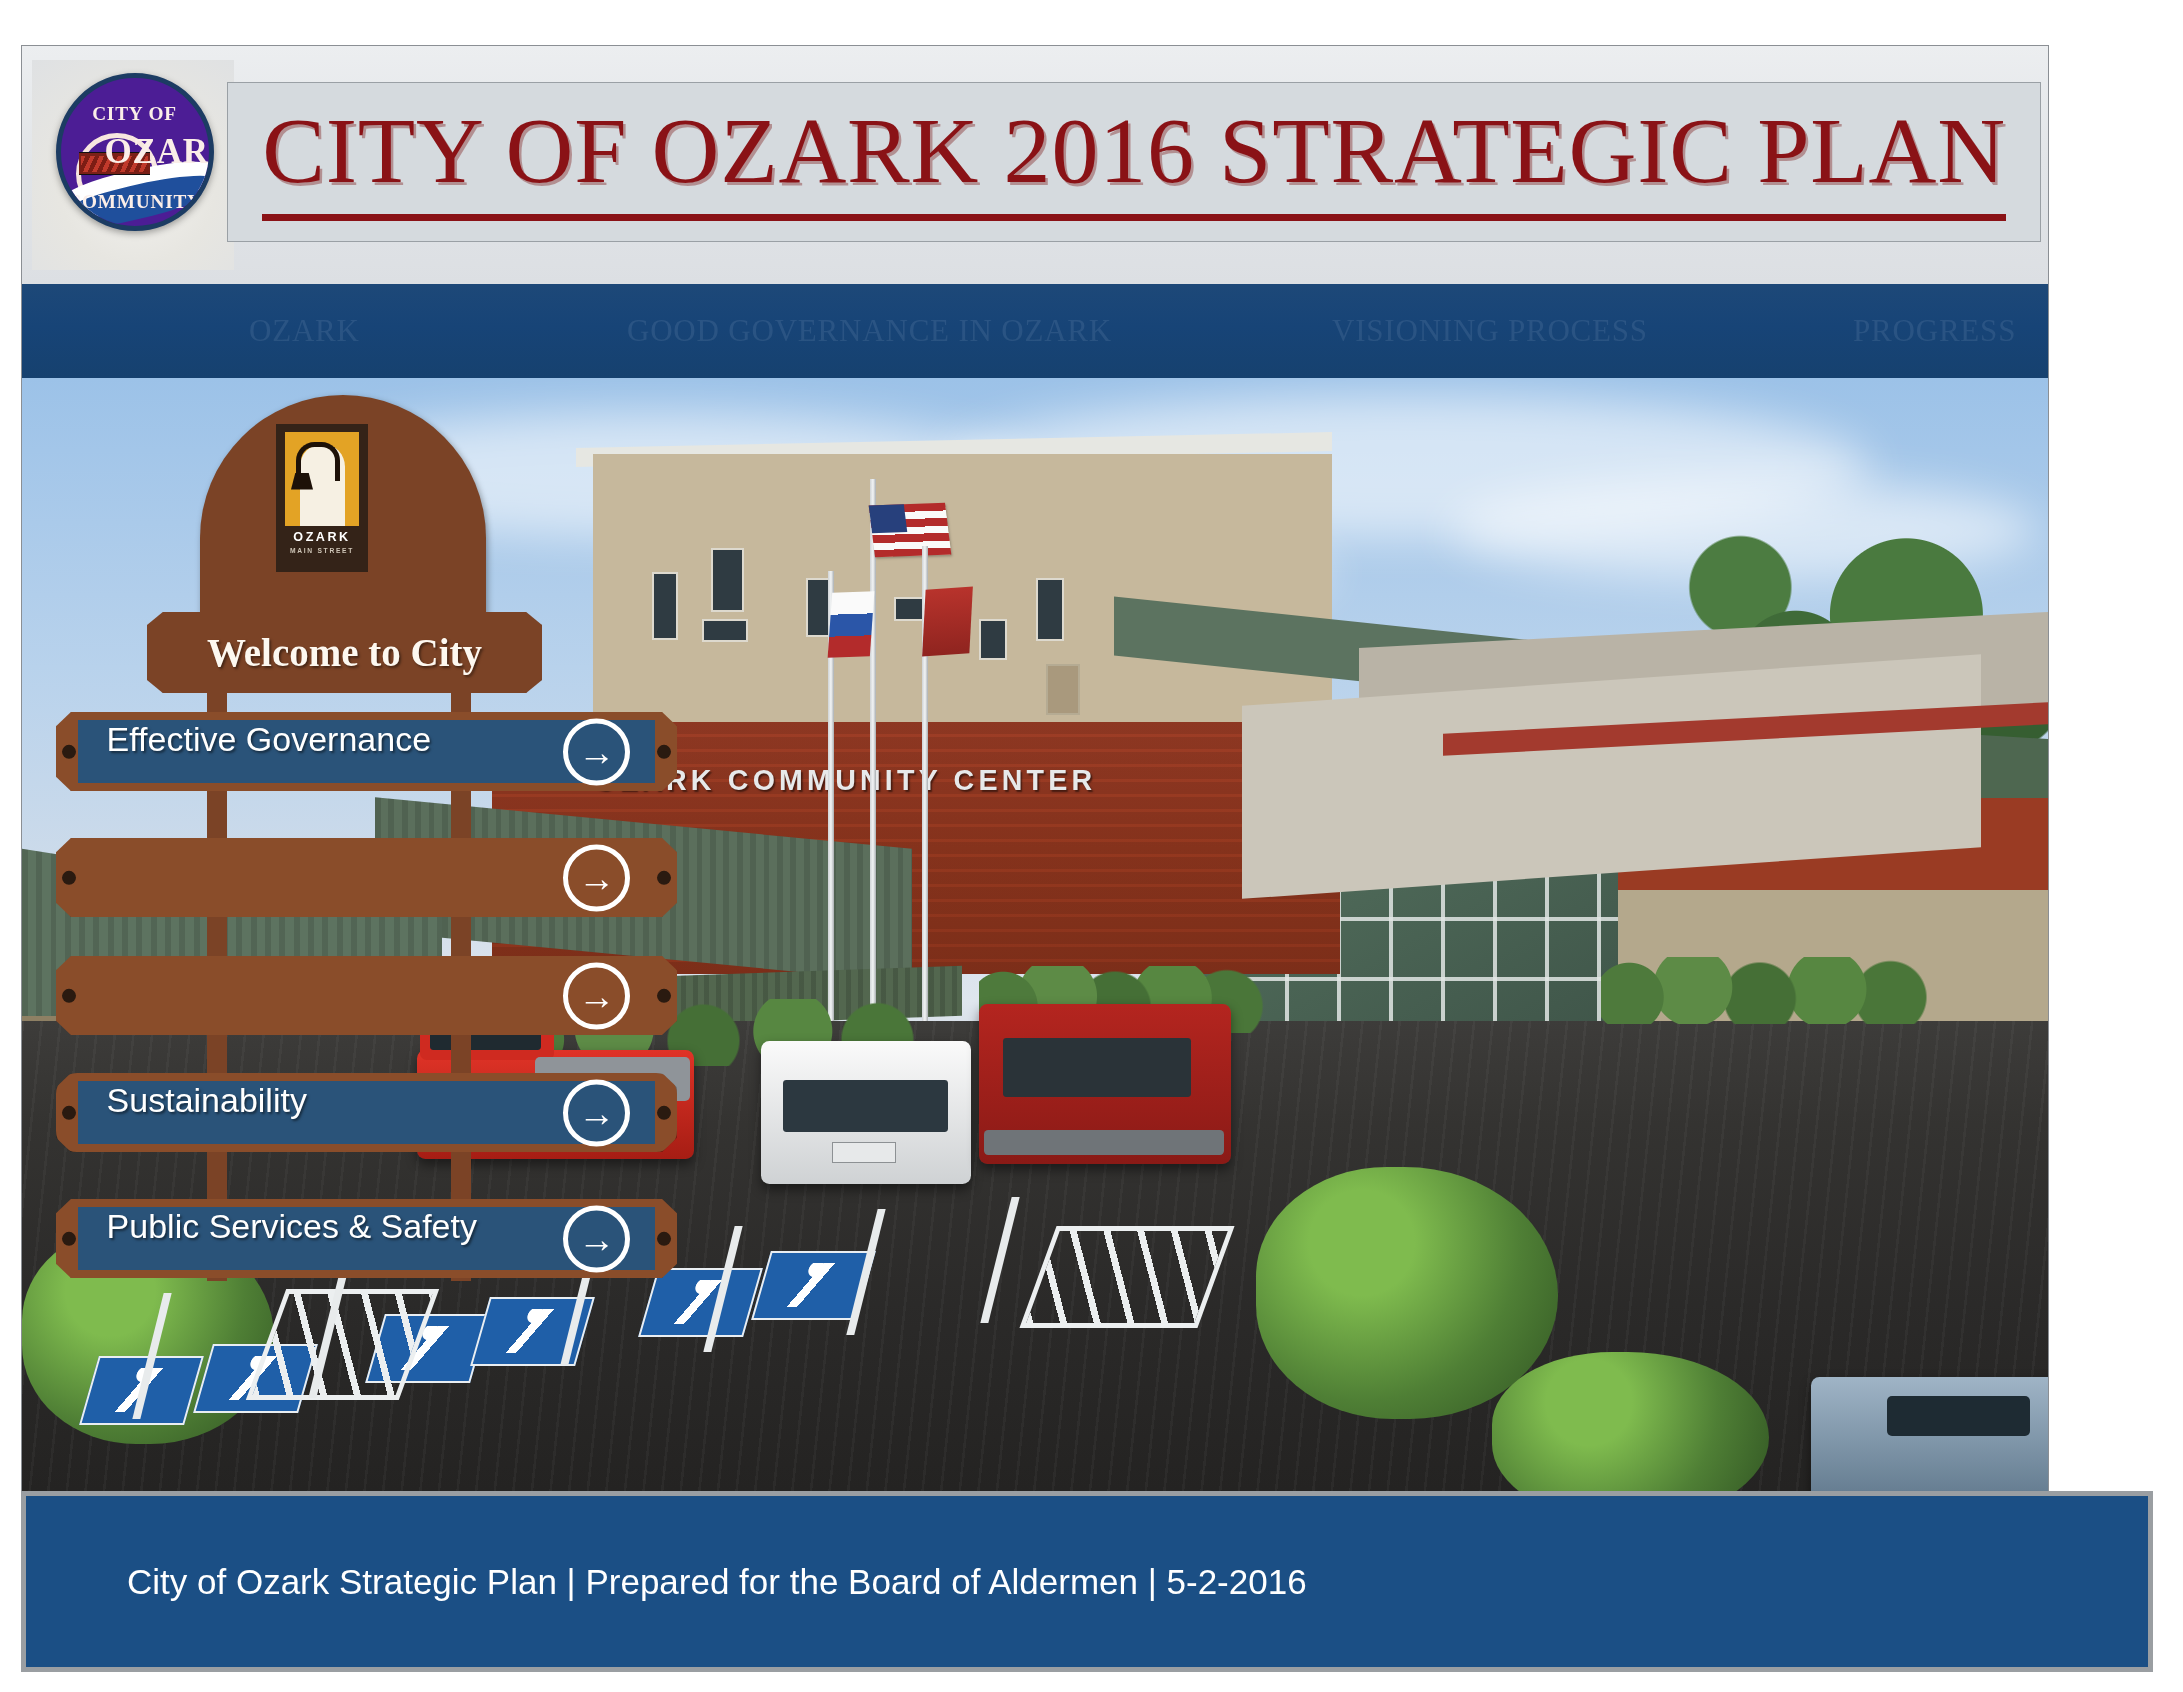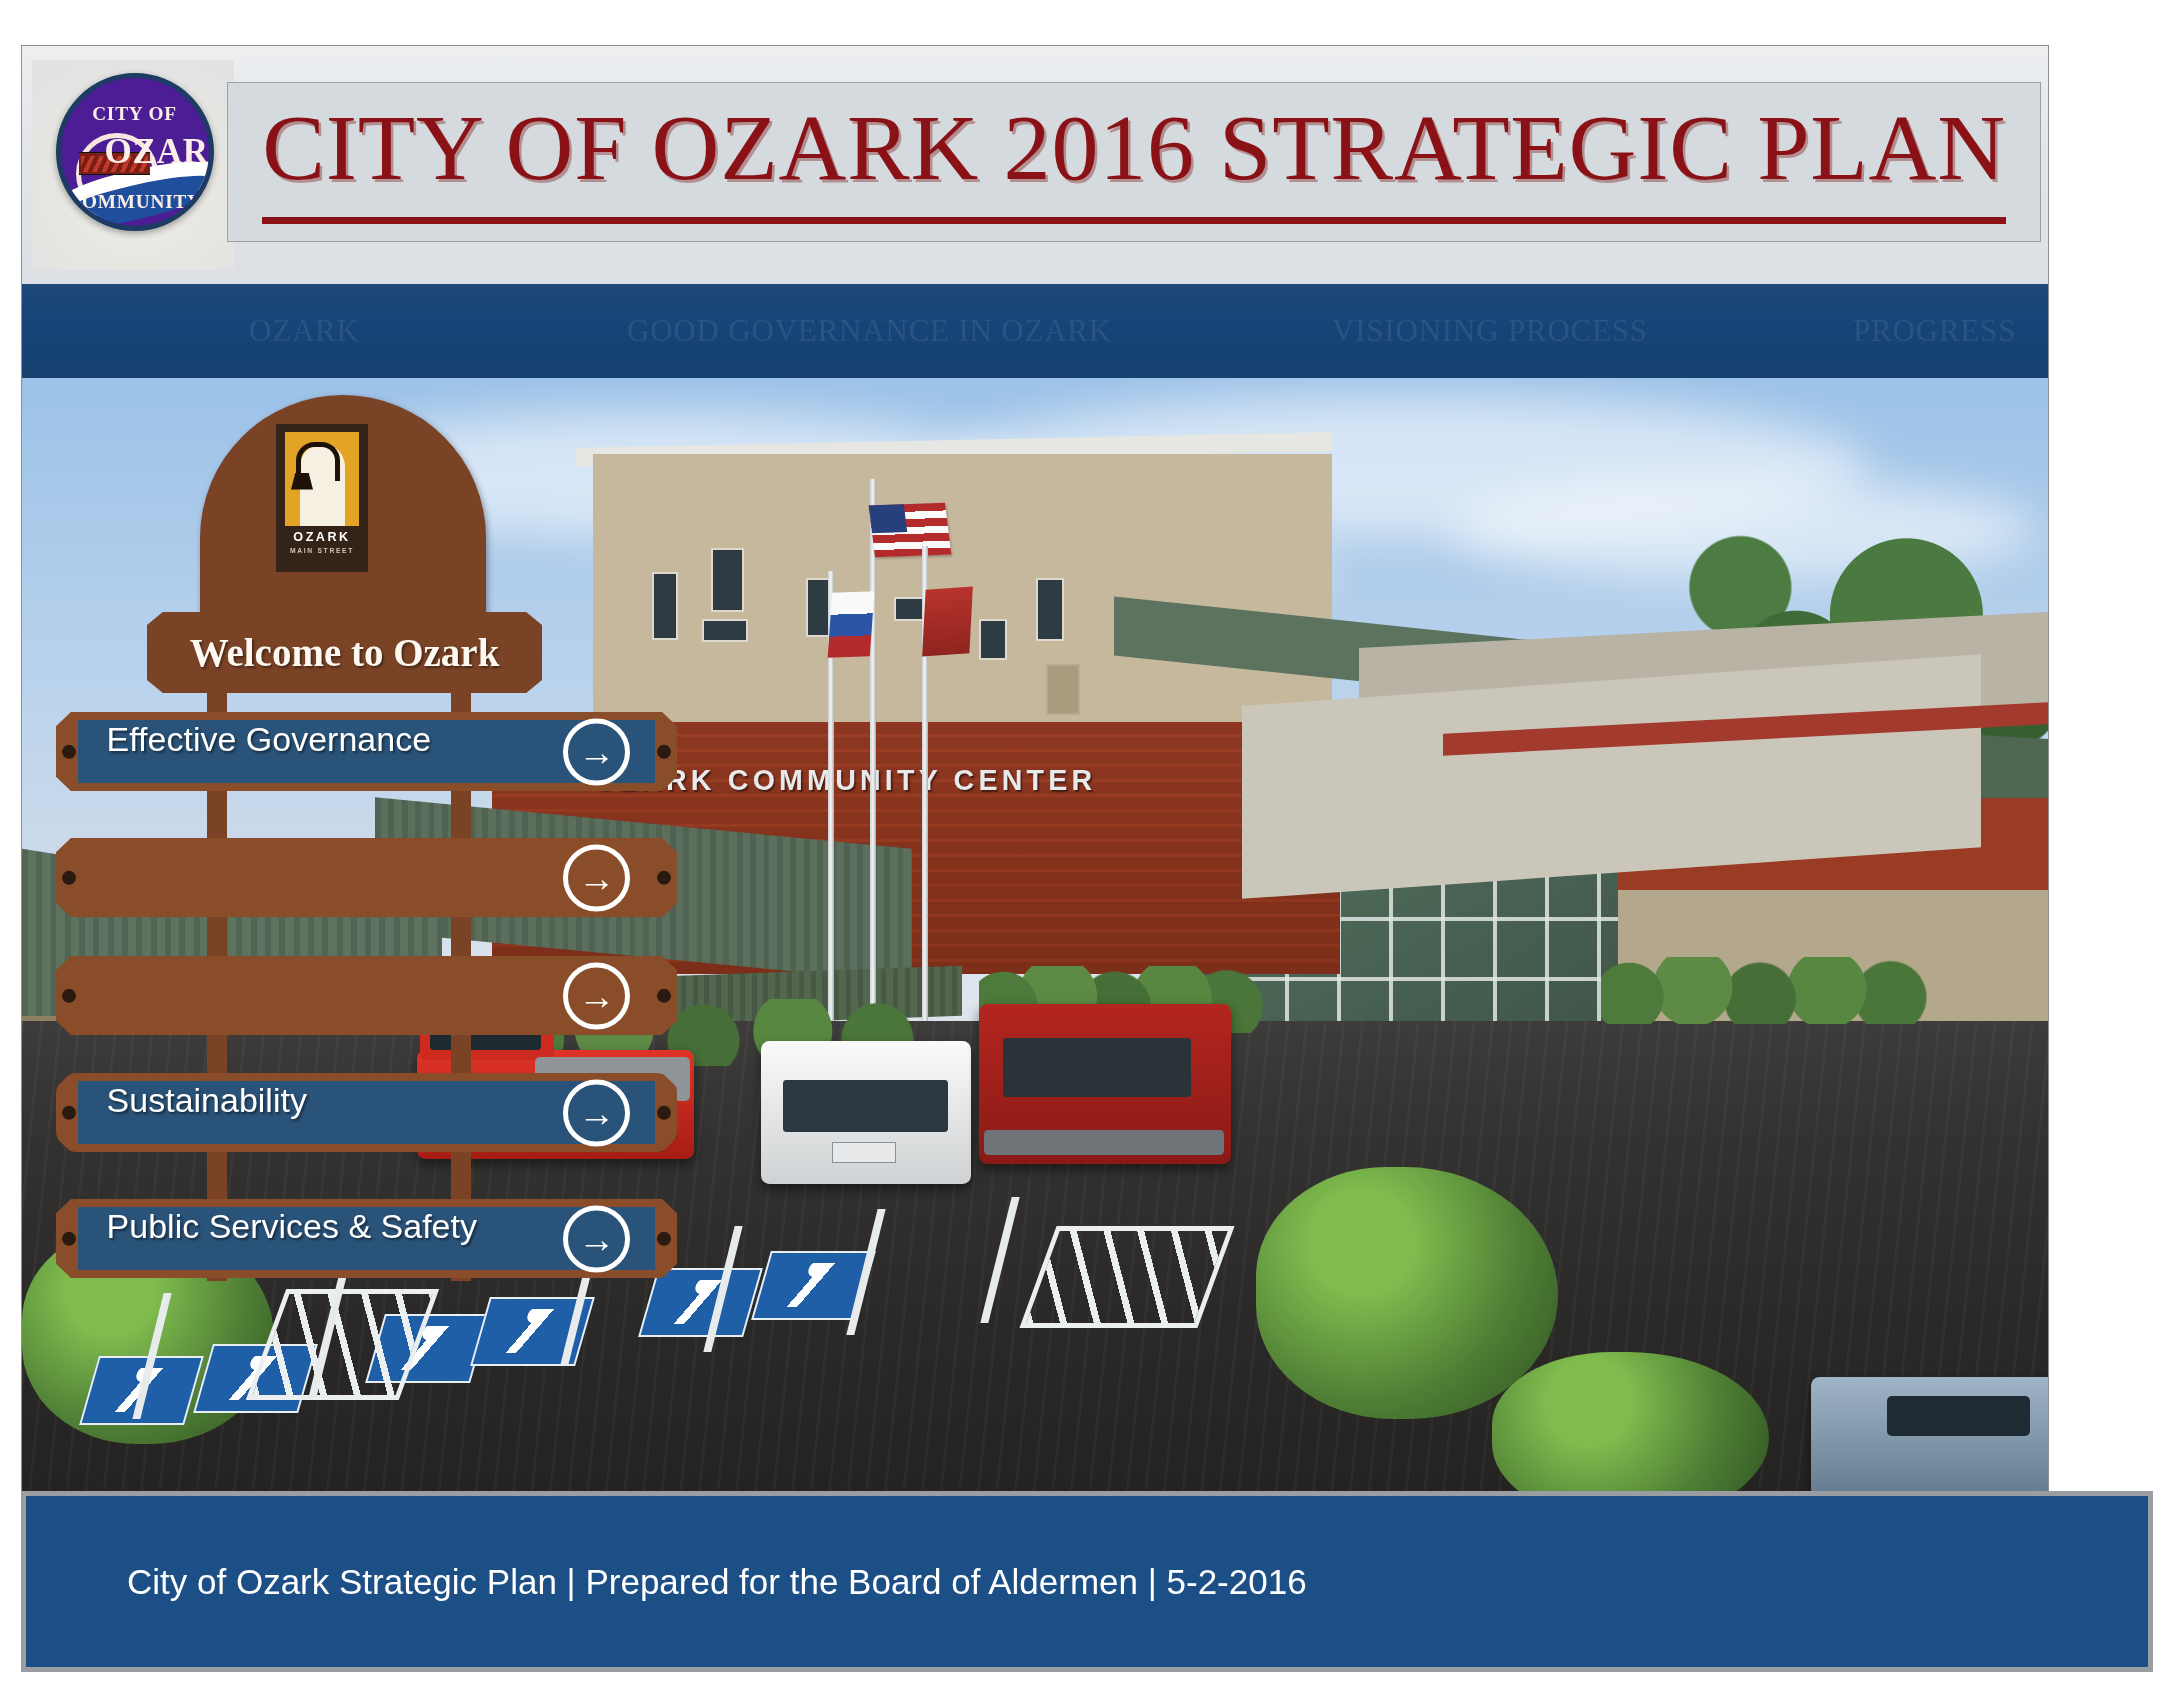--- a/index.html
+++ b/index.html
@@ -12,21 +12,21 @@
        background:linear-gradient(180deg,#eceef0 0%,#e2e5e8 48%,#dcdfe3 100%);
        border:1.7px solid #8b8f94;border-bottom:none;box-sizing:border-box;}
 
   
   #title-box{position:absolute;left:227px;top:82px;width:1814px;height:160px;
        background:#d5dade;border:1.7px solid #9aa0a5;box-sizing:border-box;
        display:flex;align-items:center;justify-content:center;}
   #title-text{font-family:"Liberation Serif",serif;font-size:94px;
        color:#8a1216;letter-spacing:0.8px;white-space:nowrap;line-height:1;
        text-shadow:2.5px 2.5px 0 rgba(120,20,20,.38);
-       border-bottom:7.6px solid #8a1216;padding-bottom:23px;}
+       border-bottom:7.6px solid #8a1216;padding-bottom:17px;}
 
   
   #seal-wrap{position:absolute;left:32px;top:60px;width:202px;height:210px;}
   #seal-bg{position:absolute;left:0;top:0;width:202px;height:210px;
        background:radial-gradient(circle at 52% 60%, #f2f1ee 0%, #e7e6e1 48%, #dfe1e3 100%);}
   #seal{position:absolute;left:23.5px;top:13.4px;width:158px;height:158px;border-radius:50%;
        background:#4c1d95;border:5.9px solid #1c3c63;box-sizing:border-box;overflow:hidden;
        box-shadow:0 2.5px 7.6px rgba(0,0,0,.35);}
   #seal .ring{position:absolute;left:15px;top:55px;width:72px;height:72px;border-radius:50%;
        border:5.9px solid #f7e6df;}
@@ -342,21 +342,21 @@
     <div id="sign-logo">
       <div class="door"></div>
       <div class="arch"></div>
       <div class="lamp-hook"></div>
       <div class="lamp-bulb"></div>
       <div class="lt">OZARK</div>
       <div class="lt2">MAIN STREET</div>
     </div>
 
     <div id="sign-welcome">
-      <span>Welcome to Ozark</span>
+      <span>Welcome to City</span>
     </div>
 
     <div id="sign-post-l"></div>
     <div id="sign-post-r"></div>
 
     <div class="plank" style="top:317px;">
       <div class="boltL"></div>
       <div class="boltR"></div>
       <div class="face">
         <span class="ptext">Effective Governance</span>

